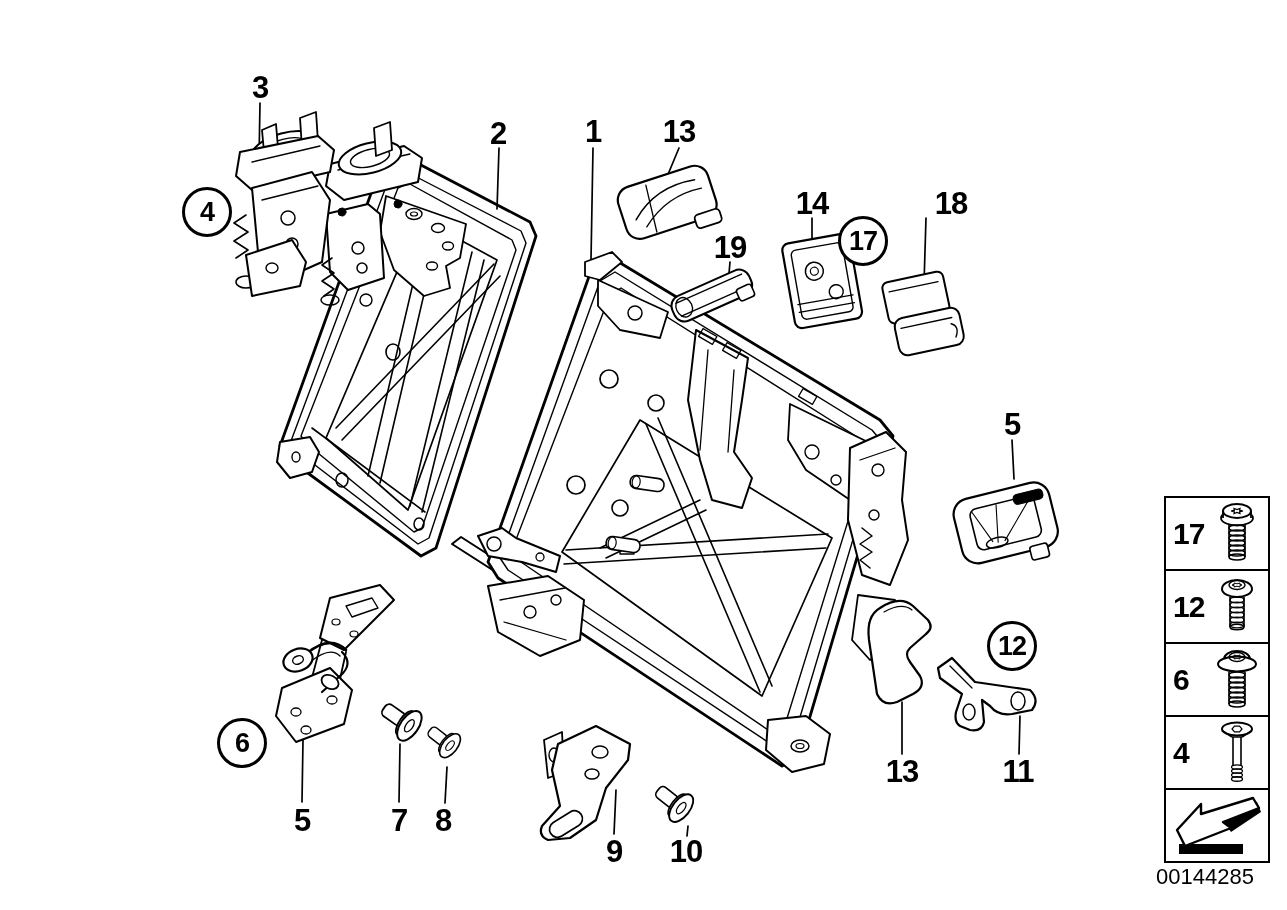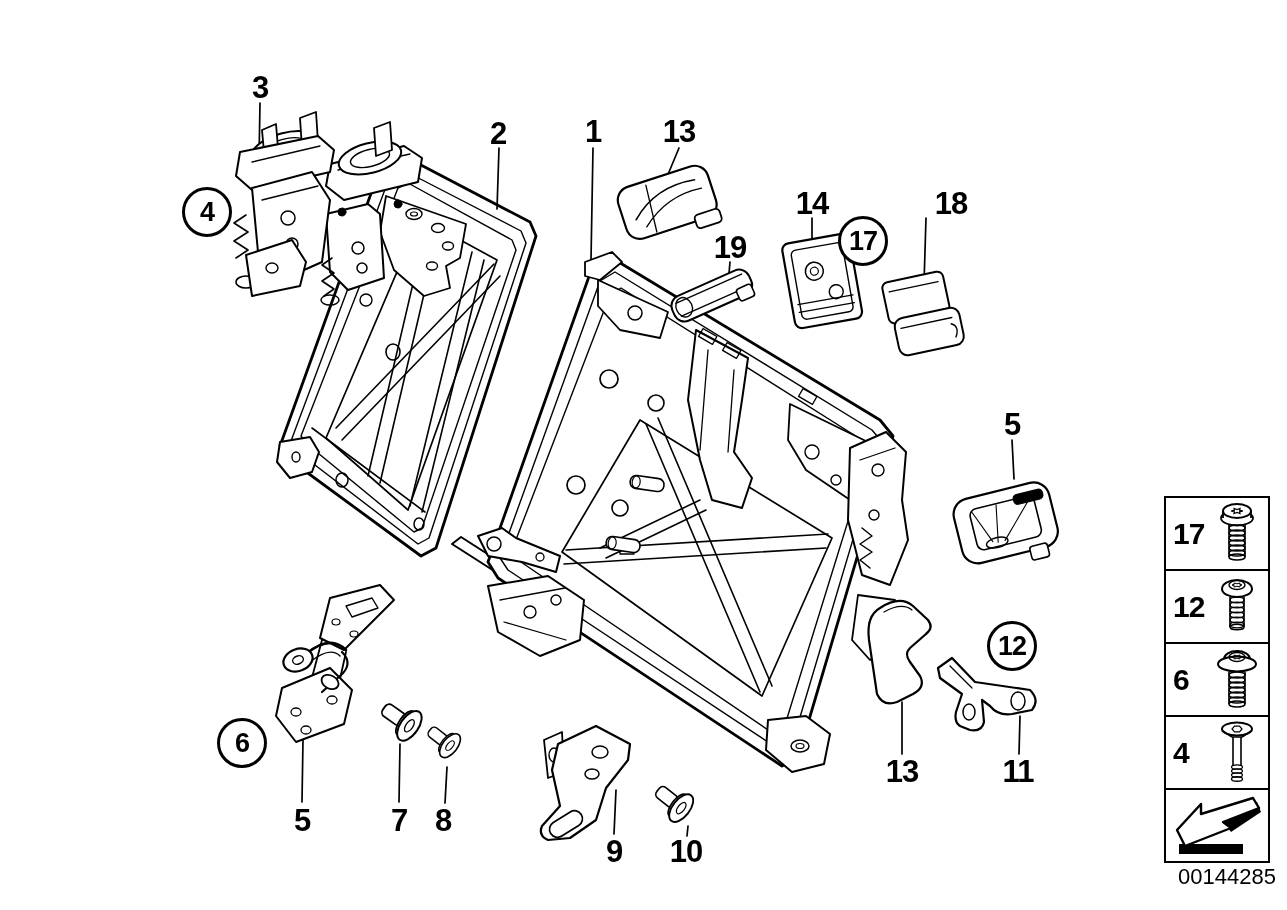--- a/index.html
+++ b/index.html
@@ -24,21 +24,21 @@
   }
   .legend-cell{
     height:71px;display:flex;align-items:center;justify-content:space-between;
     padding:0 3px 0 7px;border-top:2px solid #000;background:#fff;
   }
   .legend-cell:first-child{border-top:none;}
   .legend-num{font-weight:700;font-size:30px;letter-spacing:-1px;}
   .legend-icon{width:56px;height:66px;display:flex;align-items:center;justify-content:center;}
   .legend-cell.arrow-cell{justify-content:center;padding:0;}
   #doc-number{
-    position:absolute;left:1156px;top:864px;width:120px;text-align:right;
+    position:absolute;left:1156px;top:864px;width:120px;text-align:left;
     font-size:22px;color:#000;letter-spacing:0px;
   }
 </style>
 </head>
 <body>
 
 <div id="canvas">
 
   <svg id="lineart" width="1287" height="910" viewBox="0 0 1287 910" fill="none" stroke="#000" stroke-linejoin="round" stroke-linecap="round">
 

